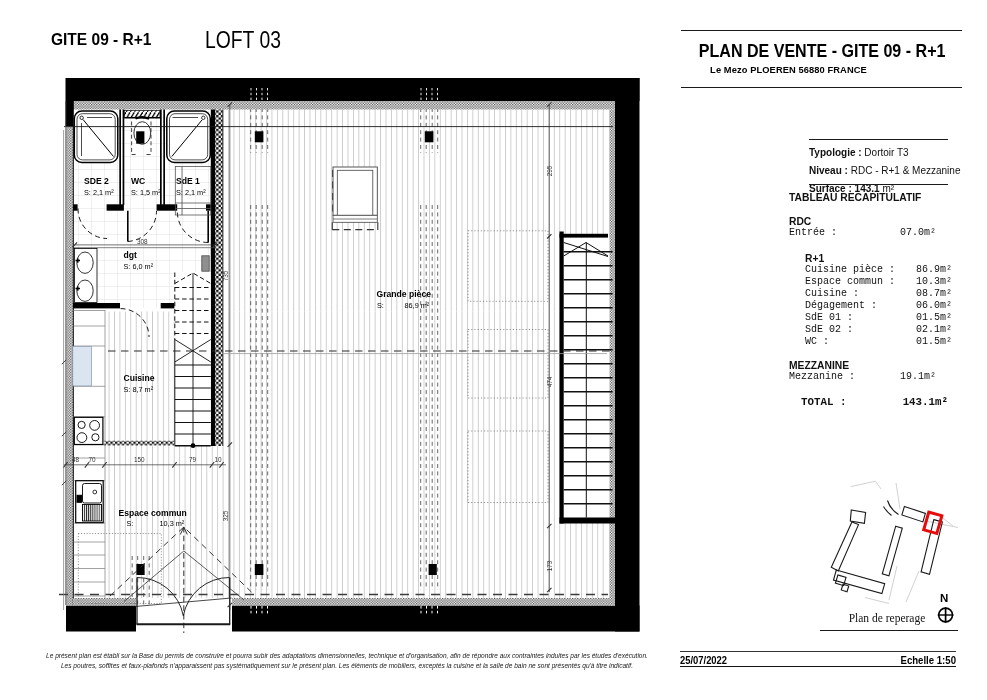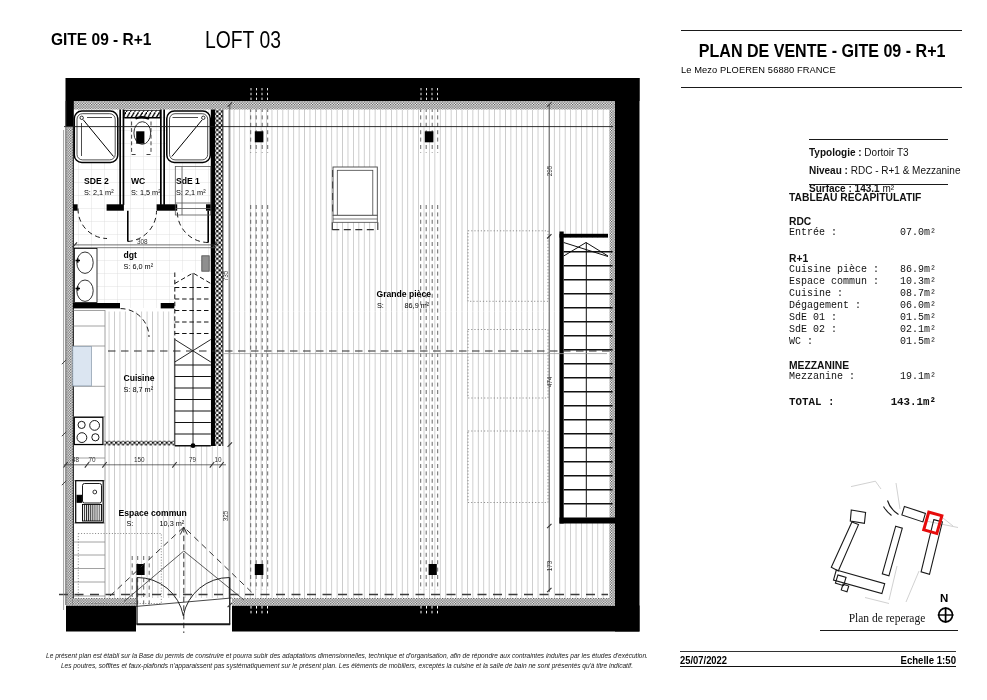--- a/index.html
+++ b/index.html
@@ -3,21 +3,21 @@
 <meta charset="utf-8">
 <style>
   html,body{margin:0;padding:0;background:#fff;}
   body{width:987px;height:700px;position:relative;font-family:"Liberation Sans",sans-serif;overflow:hidden;}
   .abs{position:absolute;}
   .hdr1{left:51px;top:29.5px;font-size:16.5px;font-weight:bold;color:#000;transform:scale(0.94,1);transform-origin:0 0;}
   .hdr2{left:205px;top:26.5px;font-size:23px;font-weight:400;color:#000;transform:scale(0.84,1);transform-origin:0 0;}
   
   .tline{height:0;border-top:1.6px solid #1a1a1a;}
   .title{left:677px;top:39.5px;width:281px;text-align:center;font-size:19px;font-weight:bold;transform:scale(0.845,1);white-space:nowrap;}
-  .subtitle{left:681px;top:64.5px;width:281px;font-size:9.3px;font-weight:normal;letter-spacing:.1px;}
+  .subtitle{left:648px;top:64.5px;width:281px;text-align:center;font-size:9.3px;font-weight:bold;letter-spacing:.1px;}
   .typo{left:809px;width:170px;font-size:10px;line-height:18px;color:#111;white-space:nowrap;}
   .typo b{font-weight:bold;}
   .tab{left:789px;width:147px;font-size:10px;color:#111;}
   .row{display:flex;justify-content:space-between;line-height:12.05px;font-family:Liberation Mono, monospace;}
   .sec{font-weight:bold;font-size:10.3px;}
   .foot-date{left:680px;top:655px;font-size:10px;font-weight:bold;transform:scale(0.94,1);transform-origin:0 0;}
   .foot-ech{left:800px;top:655px;width:156px;text-align:right;font-size:10px;font-weight:bold;transform:scale(0.96,1);transform-origin:100% 0;}
   .disc{left:40px;top:651px;width:614px;text-align:center;font-style:italic;font-size:6.55px;line-height:9.7px;color:#1a1a1a;}
   .reper{left:827px;top:612px;width:120px;text-align:center;font-size:11.5px;color:#111;font-family:Liberation Serif, serif;}
   .nlab{left:940px;top:592px;font-size:11.5px;font-weight:bold;}
@@ -50,21 +50,21 @@
 <div class="abs tab sec" style="top:192px;">TABLEAU RECAPITULATIF</div>
 
 <div class="abs tab" style="top:216px;">
 <div class="sec">RDC</div>
 <div class="row">
       <span>Entrée :</span>
       <span>07.0m²</span>
     </div>
 </div>
 
-<div class="abs tab" style="top:252.5px;">
+<div class="abs tab" style="top:252.5px;margin-left:16px;">
 <div class="sec">R+1</div>
 <div class="row">
       <span>Cuisine pièce :</span>
       <span>86.9m²</span>
     </div>
 <div class="row">
       <span>Espace commun :</span>
       <span>10.3m²</span>
     </div>
 <div class="row">
@@ -90,21 +90,21 @@
 </div>
 
 <div class="abs tab" style="top:360px;">
 <div class="sec">MEZZANINE</div>
 <div class="row">
       <span>Mezzanine :</span>
       <span>19.1m²</span>
     </div>
 </div>
 
-<div class="abs tab" style="top:396px;">
+<div class="abs tab" style="top:396px;margin-left:12px;">
 <div class="row sec" style="font-size:10.8px;">
       <span>TOTAL :</span>
       <span>143.1m²</span>
     </div>
 </div>
 
 <div class="abs reper">Plan de reperage</div>
 
 <div class="abs nlab">N</div>
 

